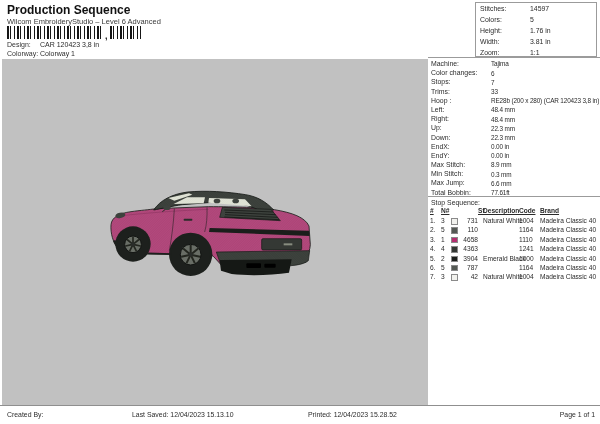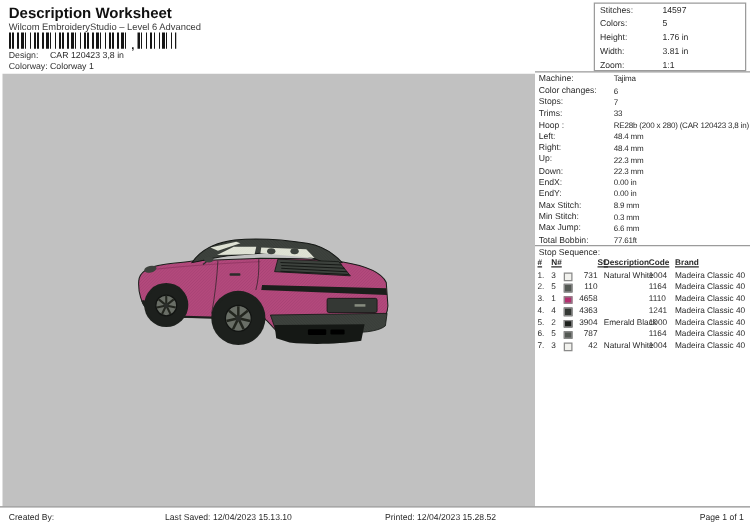--- a/index.html
+++ b/index.html
@@ -49,21 +49,21 @@
   .footer{left:0;top:405px;width:600px;height:19px;border-top:1px solid #8f8f8f;font-size:6.9px;}
   .footer span{position:absolute;top:5px;white-space:nowrap;}
   .f-created{left:7px;}
   .f-saved{left:132px;}
   .f-printed{left:308px;}
   .f-page{right:5px;}
 </style>
 </head>
 <body>
 
-<div class="abs hdr-title">Description Worksheet</div>
+<div class="abs hdr-title">Production Sequence</div>
 <div class="abs hdr-sub">Wilcom EmbroideryStudio – Level 6 Advanced</div>
 <div class="abs barcode">
   <div class="bc-seg bc-1"></div>
   <div class="bc-comma">,</div>
   <div class="bc-seg bc-2"></div>
 </div>
 <div class="abs kv-row" style="left:7px;top:41px;">
   <span>Design:</span>
   <span class="kv-val">CAR 120423 3,8 in</span>
 </div>

